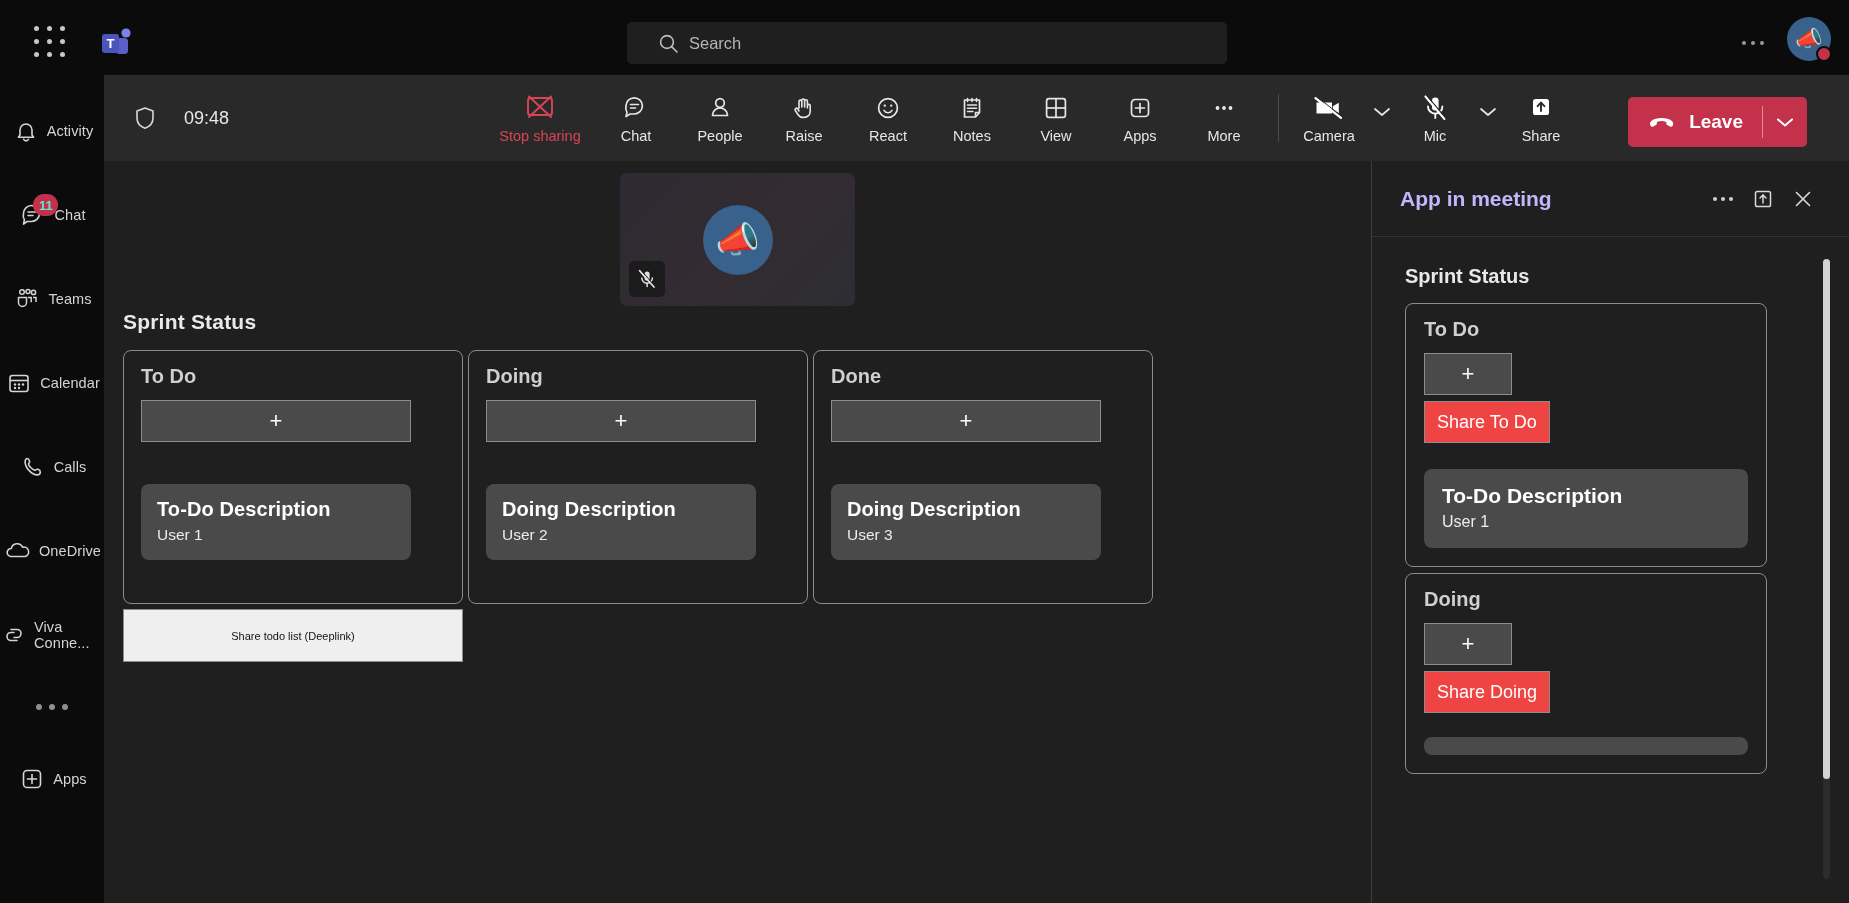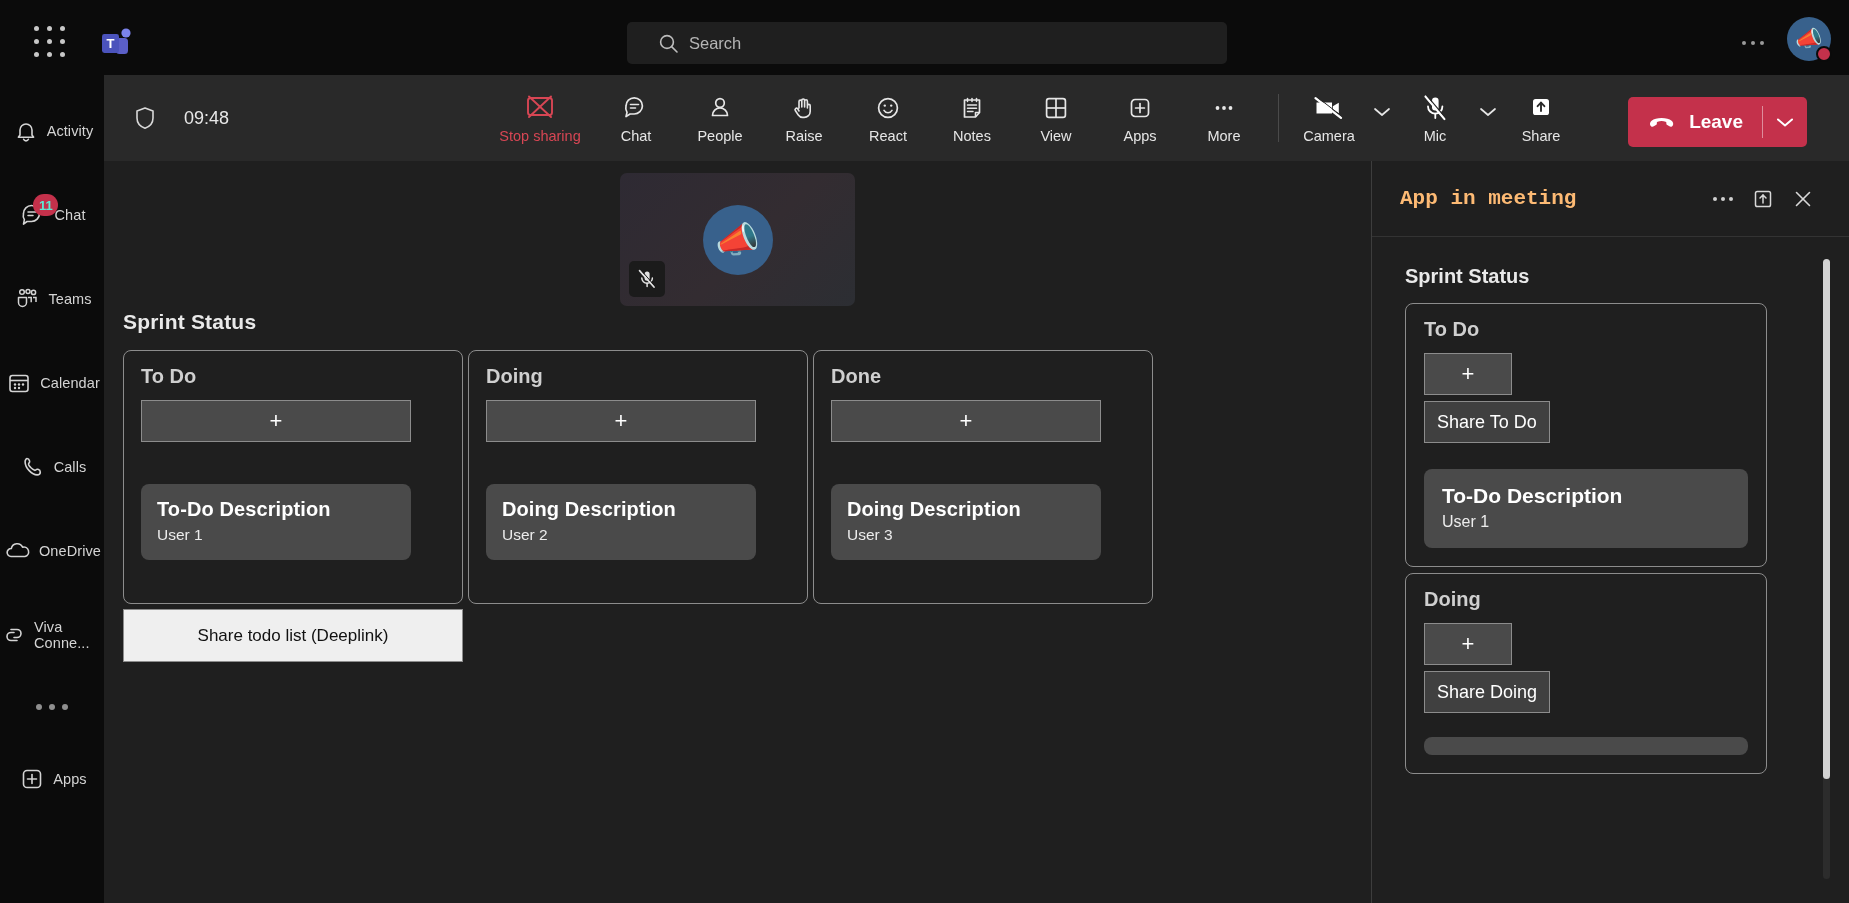--- a/index.html
+++ b/index.html
@@ -147,53 +147,53 @@
   }
   .card {
     margin-top:42px; width:270px; border-radius:8px; background:#4a4a4a;
     padding:14px 16px 16px 16px;
   }
   .card-title { color:#fff; font-size:20px; font-weight:bold; margin-bottom:5px; letter-spacing:.1px; }
   .card-user { color:#ececec; font-size:15.5px; }
 
   .deeplink {
     margin-left:19px; margin-top:5px; width:340px; height:53px;
-    background:#efefef; border:1px solid #8c8c8c; color:#111; font-size:17px;
+    background:#efefef; border:1px solid #8c8c8c; color:#111; font-size:11px;
     display:flex; align-items:center; justify-content:center; cursor:pointer;
     font-family:"Liberation Sans", sans-serif;
   }
 
   
   .panel {
     position:absolute; left:1371px; top:161px; width:478px; height:742px;
     background:#1f1f1f; border-left:1px solid #3d3d3d;
   }
   .panel-head {
     height:76px; display:flex; align-items:center; border-bottom:1px solid #333;
     padding:0 26px 0 28px;
   }
-  .panel-title { color:#fdba74; font-size:21px; font-weight:bold; flex:1;font-family:Liberation Mono, monospace; }
+  .panel-title { color:#c4b5fd; font-size:21px; font-weight:bold; flex:1; }
   .ph-btn { width:40px; height:40px; display:flex; align-items:center; justify-content:center; cursor:pointer; }
   .ph-btn.dots { gap:4px; }
   .ph-btn.dots i { width:4px; height:4px; border-radius:50%; background:#d0d0d0; }
 
   .panel-body { position:relative; height:666px; padding:28px 0 0 33px; overflow:hidden; }
   .p-board-title { color:#e9e9e9; font-size:20px; font-weight:bold; margin-bottom:15px; }
   .p-column {
     width:362px; border:1px solid #8c8c8c; border-radius:8px;
     padding:14px 18px 18px 18px; margin-bottom:6px;
   }
   .p-col-head { color:#cfcfcf; font-size:20px; font-weight:bold; margin-bottom:12px; }
   .p-add {
     width:88px; height:42px; background:#4a4a4a; border:1px solid #8c8c8c;
     color:#fff; font-size:22px; display:flex; align-items:center; justify-content:center;
     cursor:pointer; font-family:"Liberation Sans", sans-serif;
   }
   .p-share {
-    margin-top:6px; height:42px; padding:0 12px; background:#404040; border:1px solid #8c8c8c;
+    margin-top:6px; height:42px; padding:0 12px; background:#ef4444; border:1px solid #8c8c8c;
     color:#fff; font-size:18px; display:inline-flex; align-items:center; justify-content:center;
     cursor:pointer; font-family:"Liberation Sans", sans-serif;
   }
   .p-card {
     margin-top:26px; border-radius:8px; background:#4a4a4a; padding:15px 18px 17px 18px;
   }
   .p-card-title { color:#fff; font-size:21px; font-weight:bold; margin-bottom:5px; }
   .p-card-user { color:#ececec; font-size:16px; }
   .p-card.clipped { height:18px; padding:0; margin-top:24px; }
 

